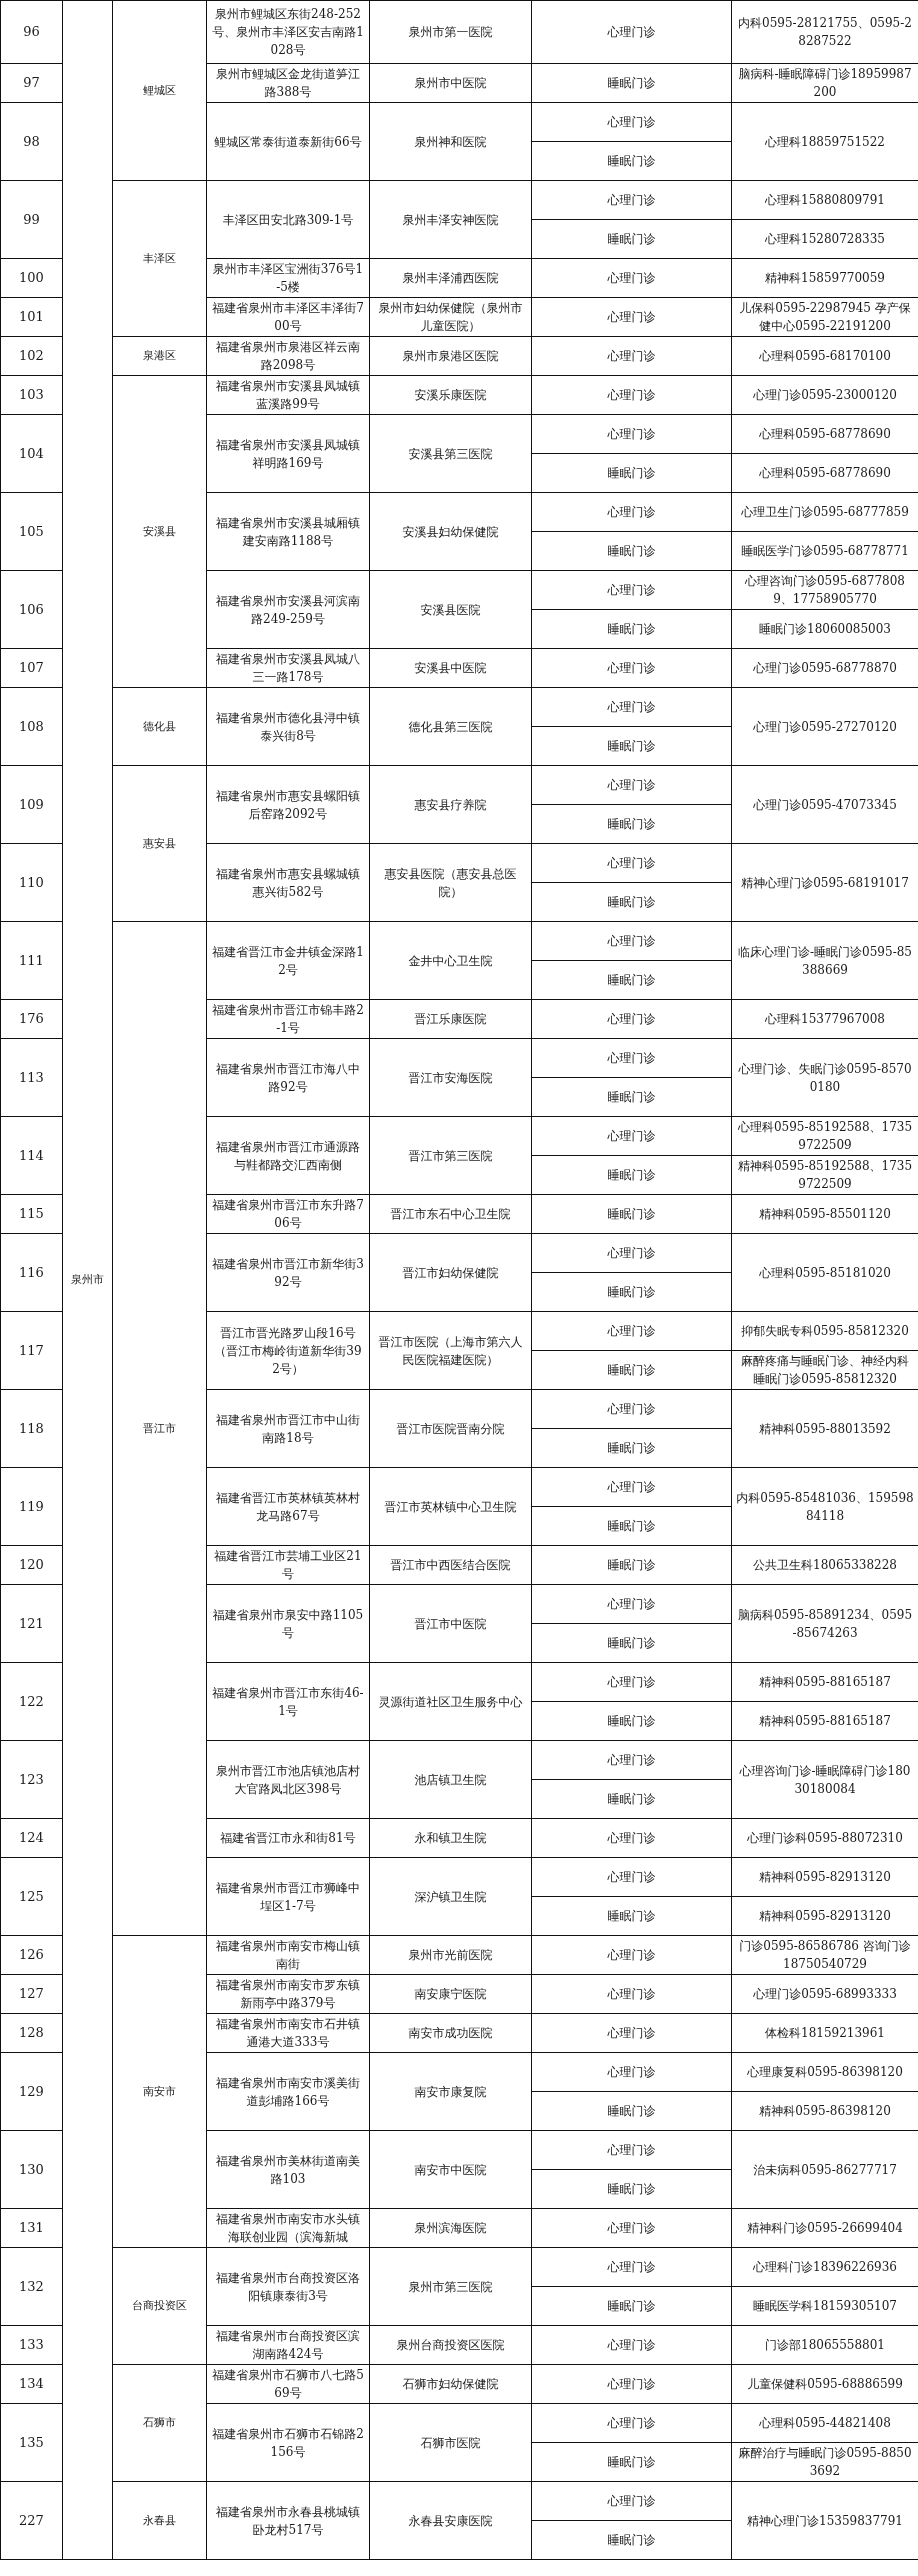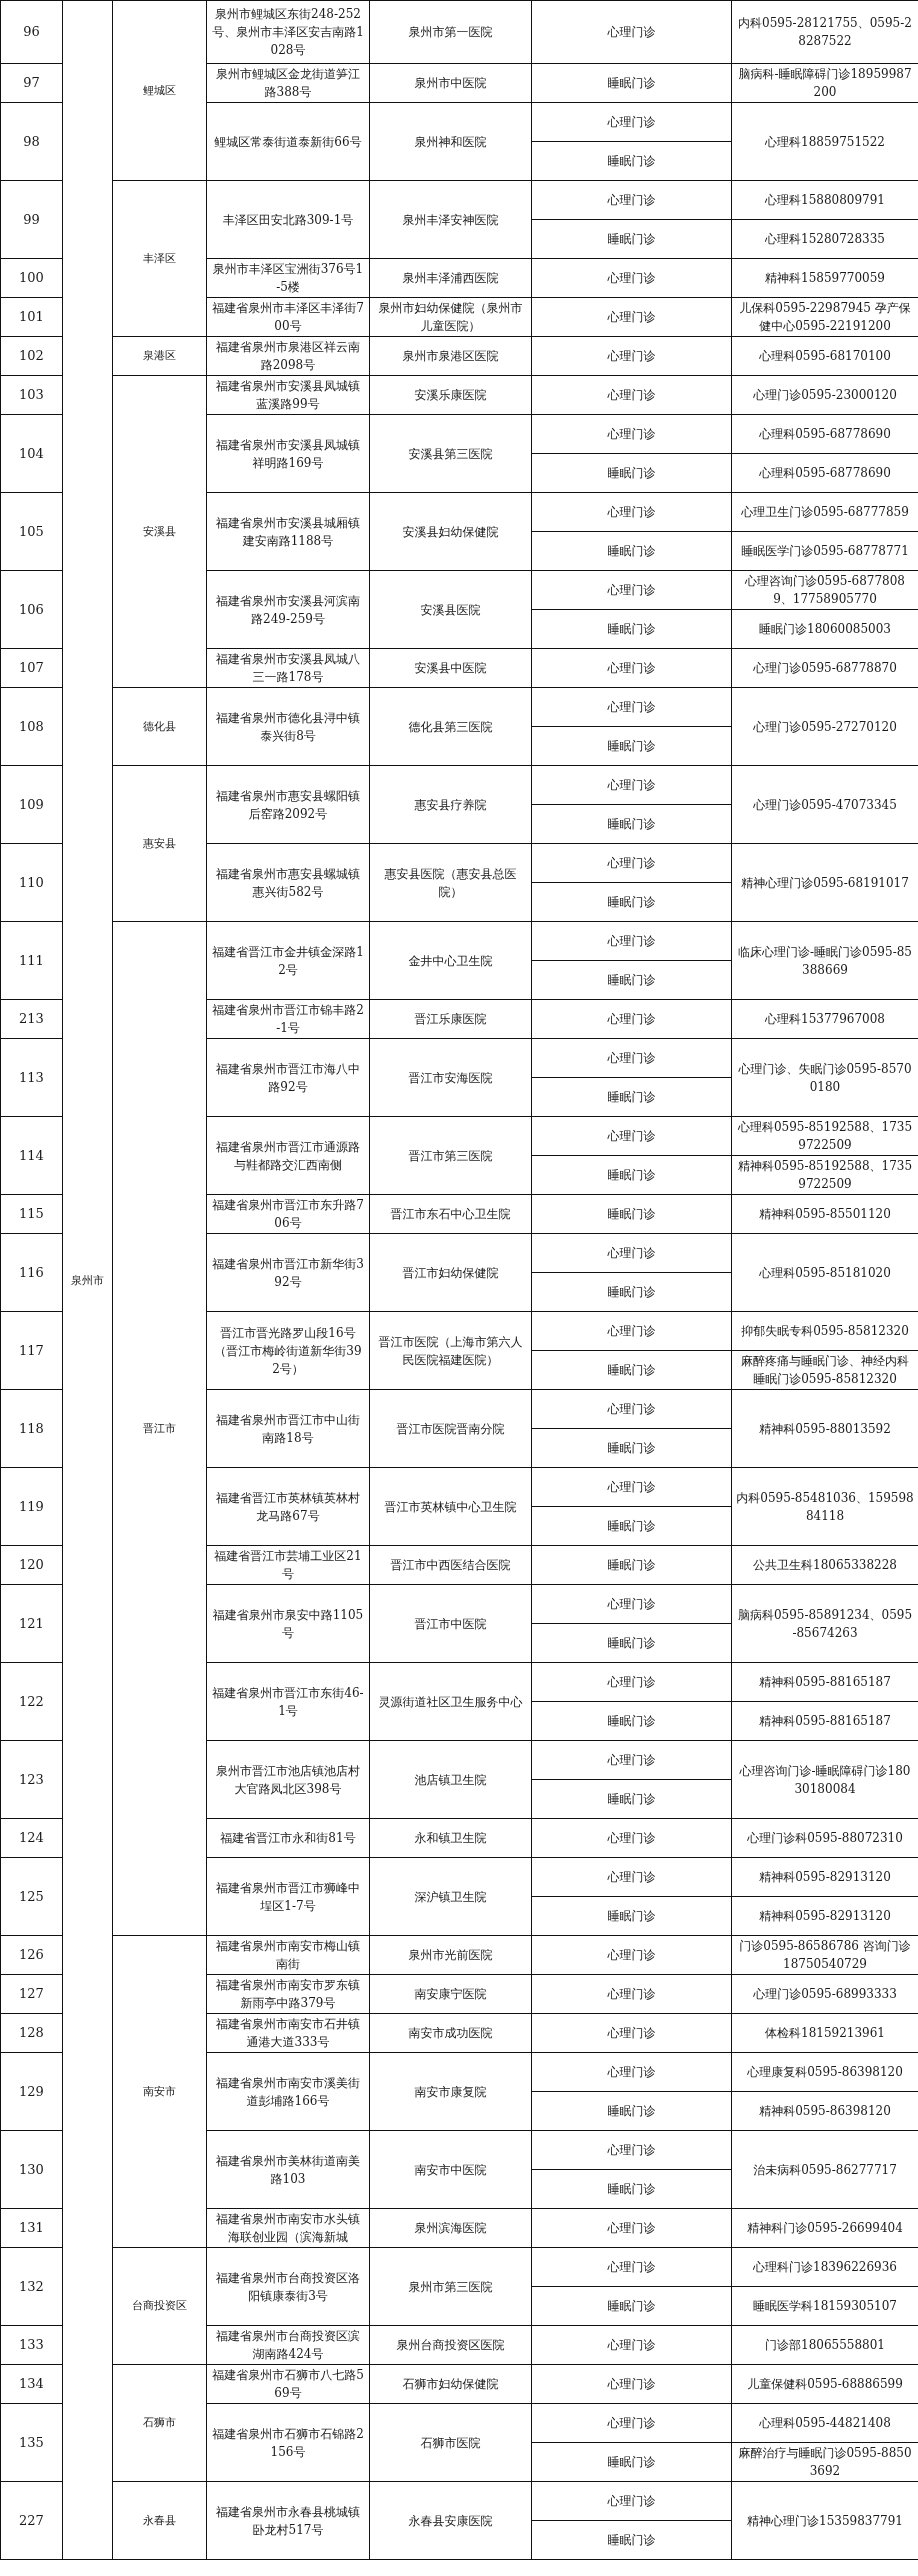--- a/index.html
+++ b/index.html
@@ -1,21 +1,21 @@
 <!DOCTYPE html>
 <html style="font-size:11.2px"><head>
 <meta charset="utf-8">
 <style>
   html, body { margin: 0; padding: 0; background: #ffffff; }
   body { width: 919px; height: 2576px; overflow: hidden; font-family: "DejaVu Serif", "Liberation Serif", serif; color: #1a1a1a; }
   table { border-collapse: collapse; table-layout: fixed; width: 919px; }
   td { border: 1.4px solid #111; text-align: center; vertical-align: middle; font-size: 12px; line-height: 18px; padding: 0 4.2px; word-break: break-all; }
   td.num { font-size: 13px; }
   td.city, td.dist { font-size: 11px; }
-  td.city { vertical-align: middle; padding-top: 0; font-family: Liberation Serif, serif; }
+  td.city { vertical-align: middle; padding-top: 0; }
   tr.u { height: 39px; }
   tr.first { height: 63px; }
   td.type { font-size: 12px; }
   td.phone { font-size: 12px; margin-left: 19px; }
 </style>
 </head>
 <body>
 
 <table>
   <colgroup>
@@ -173,21 +173,21 @@
         <td class="dist" rowspan="26">晋江市</td>
         <td rowspan="2">福建省晋江市金井镇金深路12号</td>
         <td rowspan="2">金井中心卫生院</td>
         <td class="type">心理门诊</td>
         <td class="phone" rowspan="2">临床心理门诊-睡眠门诊0595-85388669</td>
       </tr>
       <tr class="u">
         <td class="type">睡眠门诊</td>
       </tr>
       <tr class="u">
-        <td class="num" rowspan="1">213</td>
+        <td class="num" rowspan="1">176</td>
         <td rowspan="1">福建省泉州市晋江市锦丰路2-1号</td>
         <td rowspan="1">晋江乐康医院</td>
         <td class="type">心理门诊</td>
         <td class="phone">心理科15377967008</td>
       </tr>
       <tr class="u">
         <td class="num" rowspan="2">113</td>
         <td rowspan="2">福建省泉州市晋江市海八中路92号</td>
         <td rowspan="2">晋江市安海医院</td>
         <td class="type">心理门诊</td>

